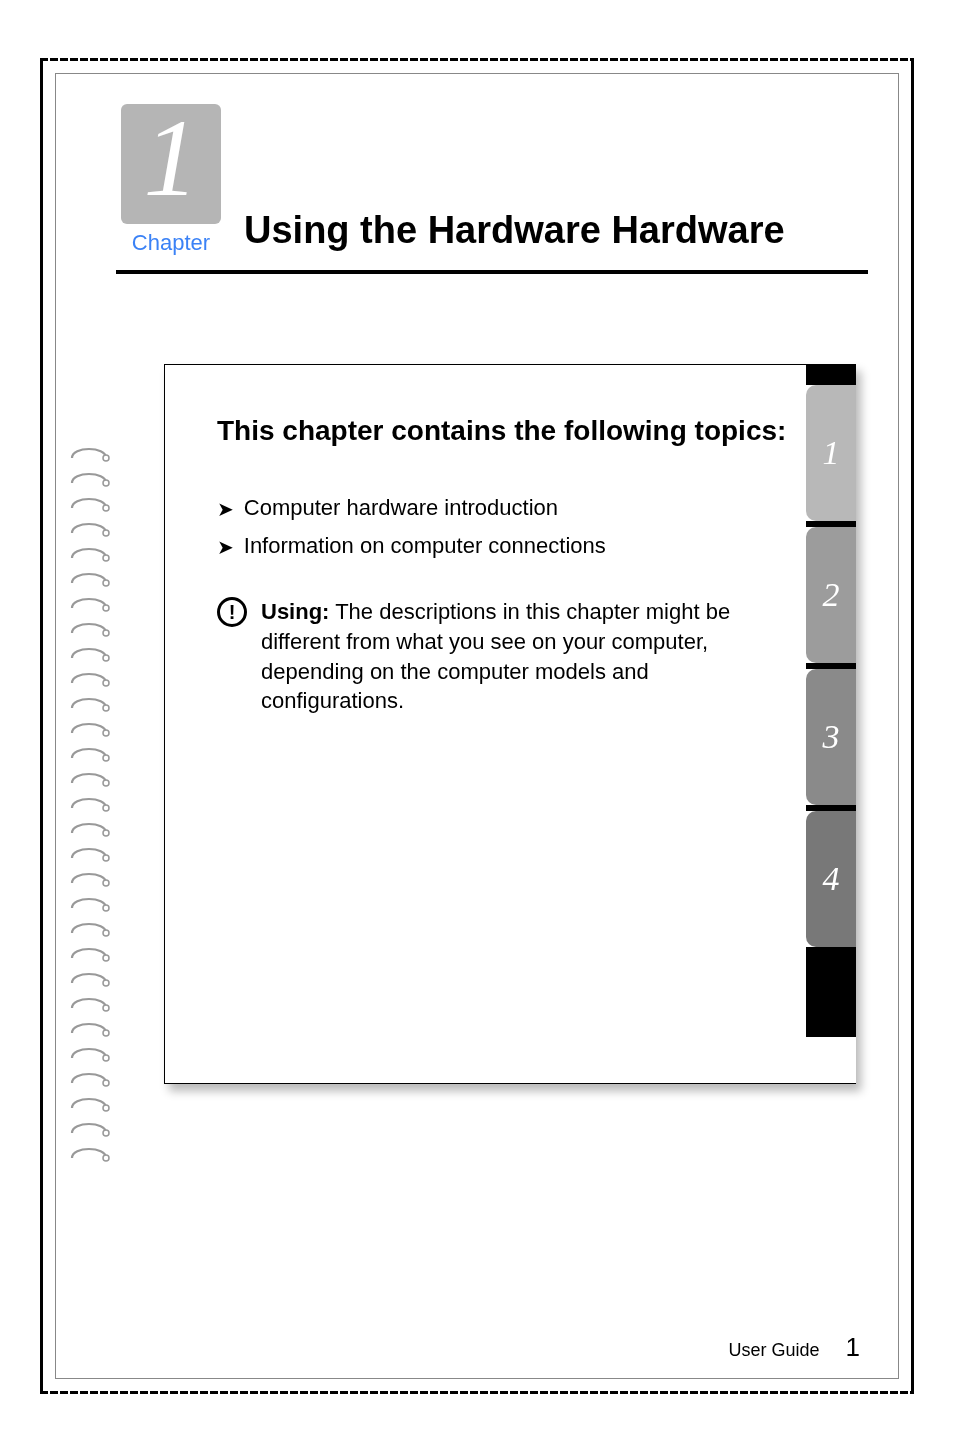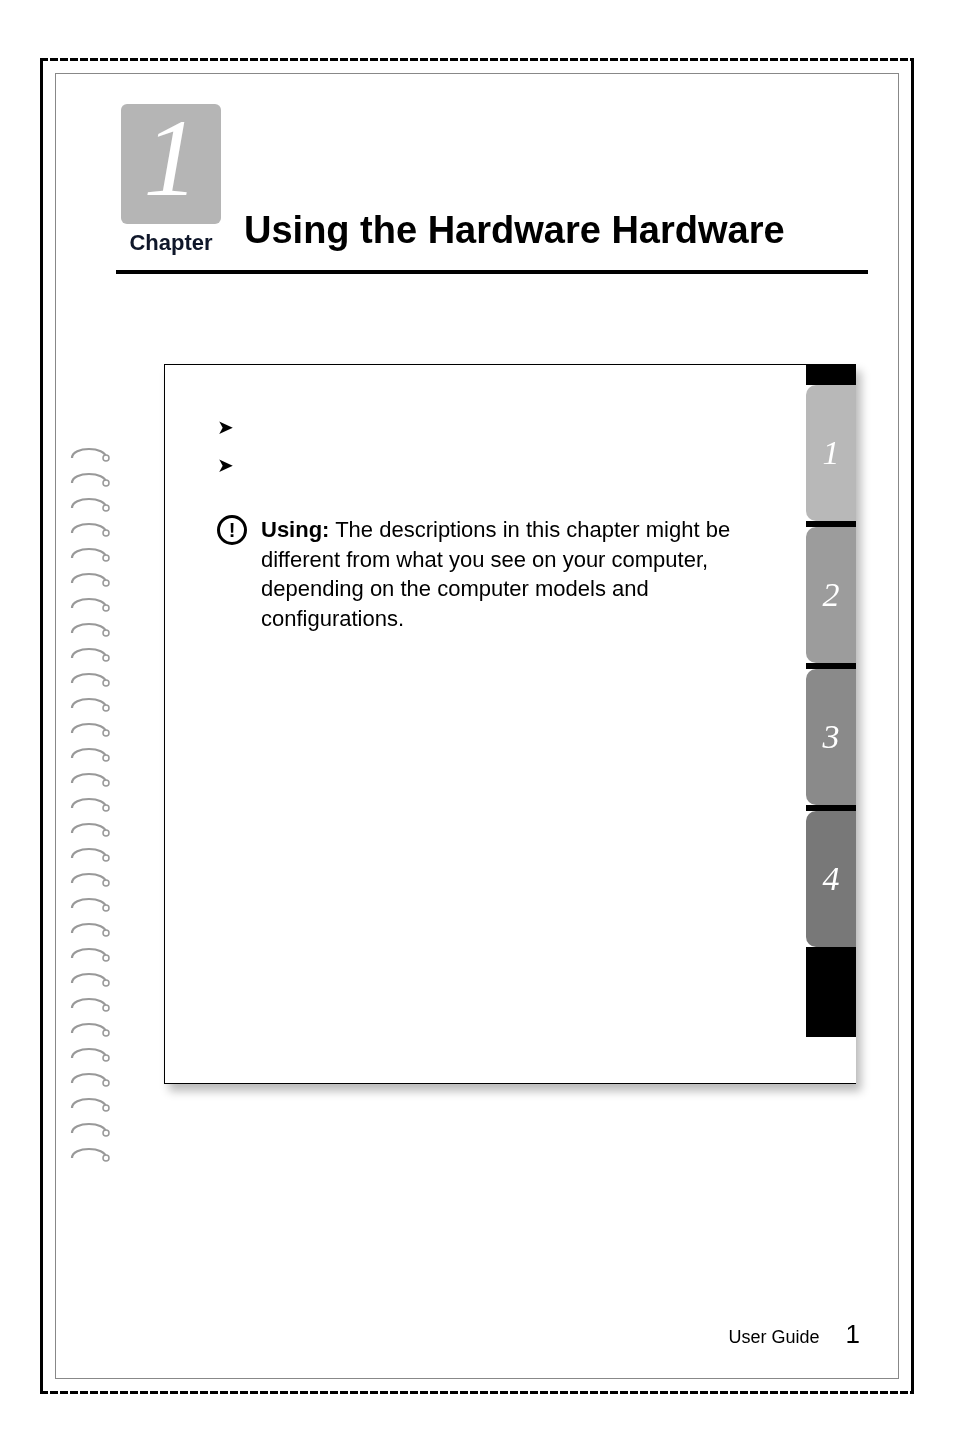--- a/index.html
+++ b/index.html
@@ -52,22 +52,22 @@
     .chapter-number {
       font-family: "Times New Roman", serif;
       font-style: italic;
       font-size: 110px;
       color: #fff;
       line-height: 1;
       transform: translateY(-6px);
     }
     .chapter-badge-label {
       font-size: 22px;
-      font-weight: 700;
-      color: #0f172a;
+      font-weight: 400;
+      color: #3b82f6;
     }
     .chapter-header {
       display:flex;
       align-items:flex-end;
       gap: 18px;
       margin-bottom: 14px;
     }
     .chapter-title {
       font-size: 38px;
       font-weight: 700;
@@ -151,21 +151,21 @@
       justify-content:center;
       font-family:"Times New Roman", serif;
       font-style:italic;
       font-size:34px;
       color:#fff;
       font-weight:400;
     }
     .tab-spacer-black { background:#000; }
     .footer {
       position:absolute;
-      bottom:28px;
+      bottom:15px;
       right:38px;
       font-size:18px;
       display:flex;
       align-items:baseline;
       gap:26px;
     }
     .page-num { font-size:26px; }
   </style>
 </head>
 <body>
@@ -355,26 +355,29 @@
         </div>
         <div class="ring">
           <svg width="46" height="20" viewBox="0 0 46 20">
             <path d="M6 14 C 6 2, 40 2, 40 14" fill="none" stroke="#999" stroke-width="2.2"></path>
             <circle cx="40" cy="14" r="3" fill="#fff" stroke="#999" stroke-width="1.5"></circle>
           </svg>
         </div>
       </div>
 
     <div class="content-card">
+      <div class="topics-heading">This chapter contains the following topics:</div>
       <ul class="topic-list">
           <li>
             <span class="arrow-bullet">➤</span>
+            <span>Computer hardware introduction</span>
           </li>
           <li>
             <span class="arrow-bullet">➤</span>
+            <span>Information on computer connections</span>
           </li>
         </ul>
 
       <div class="note-block">
         <div class="note-icon">!</div>
         <div>
           <span style="font-weight:700">Using:</span>
           <span>The descriptions in this chapter might be different from what you see on your computer, depending on the computer models and configurations.</span>
         </div>
       </div>

